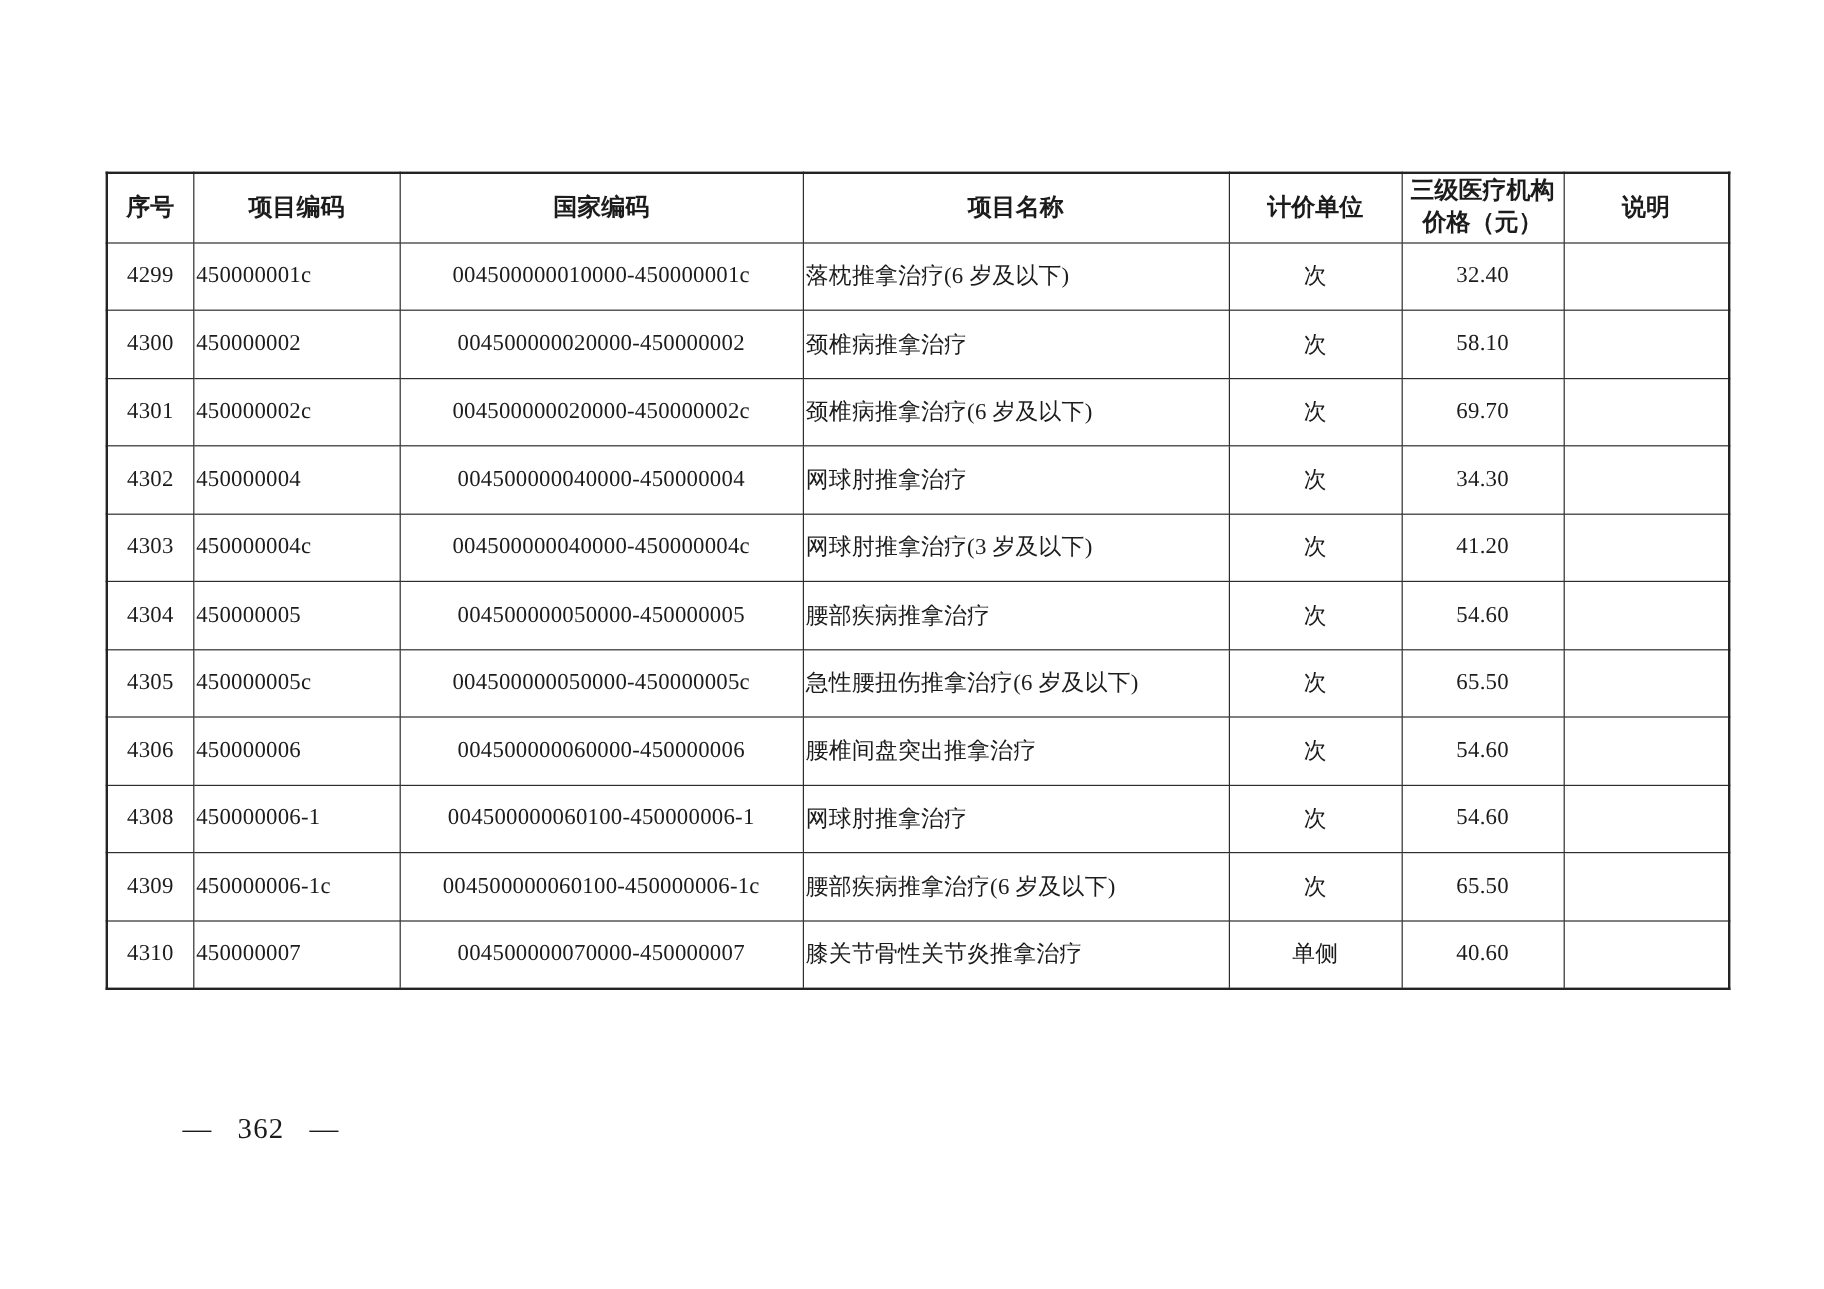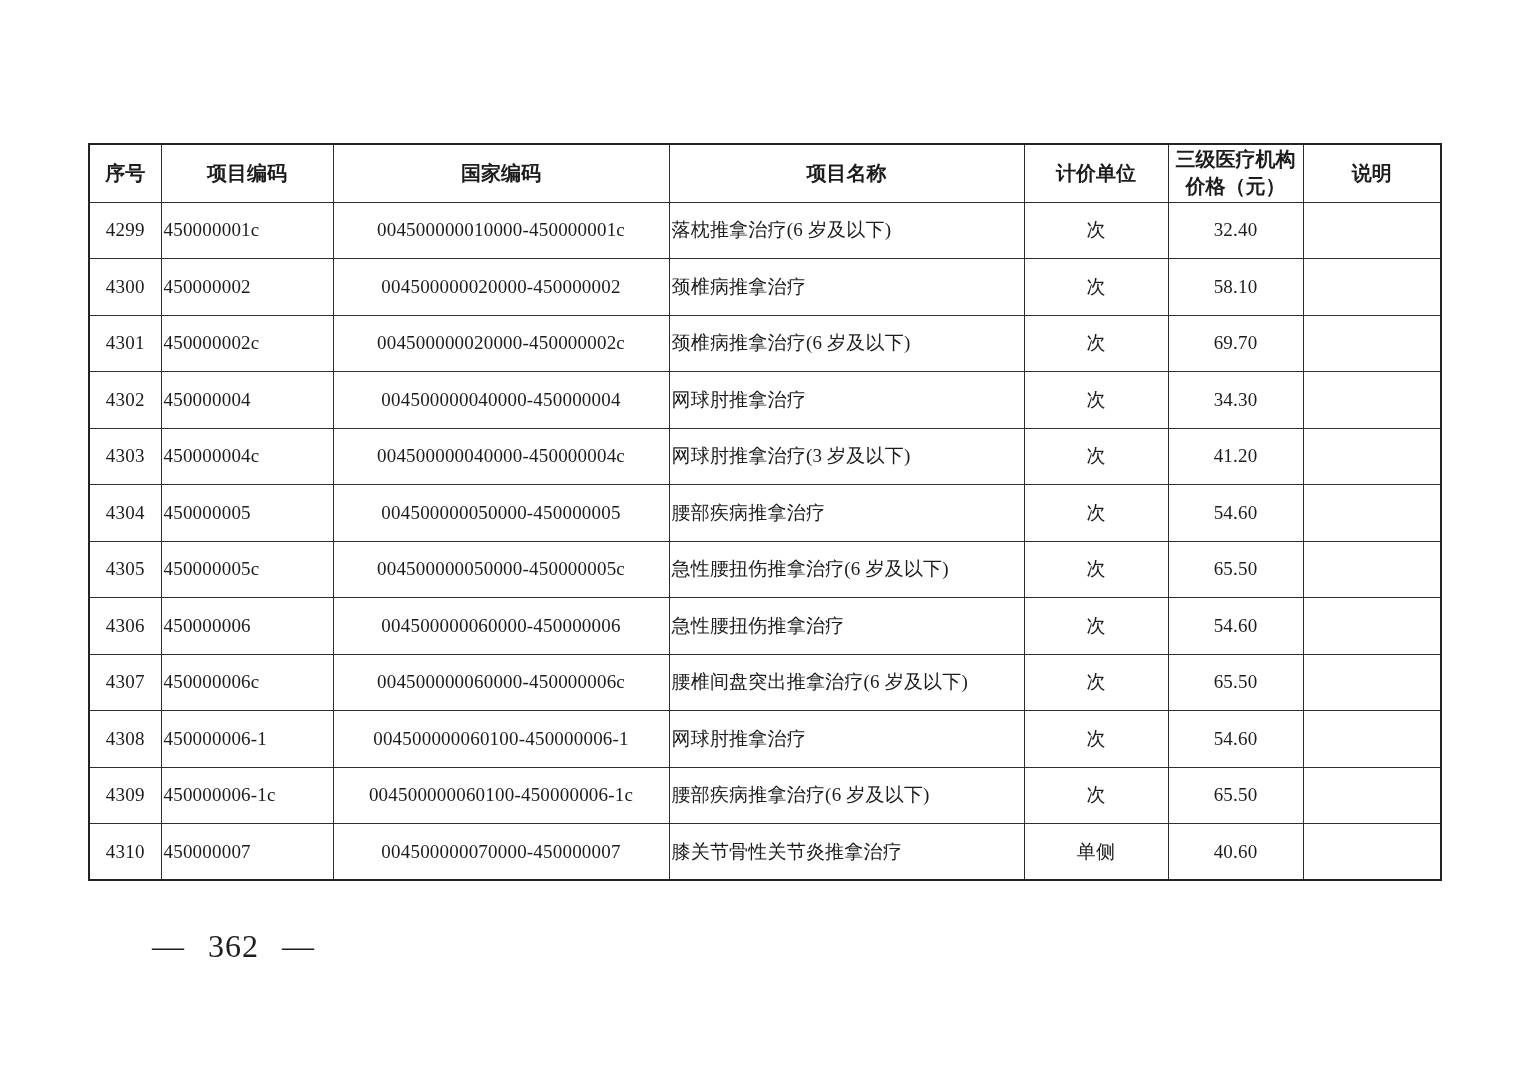--- a/index.html
+++ b/index.html
@@ -69,21 +69,21 @@
   td.col-national_code { text-align: center; padding-left: 2px; }
   td.col-item_name { text-align: left; padding-left: 4px; }
   td.col-unit  { text-align: center; }
   td.col-price { text-align: center; }
   td.col-note  { text-align: center; }
   .page-number {
     position: absolute;
     left: 152px;
     top: 928px;
     font-family: "Liberation Serif", "DejaVu Serif", serif;
-    font-size: 32px;
+    font-size: 24px;
     color: #1c1c1c;
     letter-spacing: 1px;
     word-spacing: 14px;
     white-space: pre;
   }
 </style>
 </head>
 <body>
 
 <div class="page">
@@ -171,32 +171,23 @@
           <td class="col-national_code">004500000050000-450000005c</td>
           <td class="col-item_name">急性腰扭伤推拿治疗(6 岁及以下)</td>
           <td class="col-unit">次</td>
           <td class="col-price">65.50</td>
           <td class="col-note"></td>
         </tr>
         <tr>
           <td class="col-seq">4306</td>
           <td class="col-item_code">450000006</td>
           <td class="col-national_code">004500000060000-450000006</td>
-          <td class="col-item_name">急性腰扭伤推拿治疗</td>
+          <td class="col-item_name">腰椎间盘突出推拿治疗</td>
           <td class="col-unit">次</td>
           <td class="col-price">54.60</td>
-          <td class="col-note"></td>
-        </tr>
-        <tr>
-          <td class="col-seq">4307</td>
-          <td class="col-item_code">450000006c</td>
-          <td class="col-national_code">004500000060000-450000006c</td>
-          <td class="col-item_name">腰椎间盘突出推拿治疗(6 岁及以下)</td>
-          <td class="col-unit">次</td>
-          <td class="col-price">65.50</td>
           <td class="col-note"></td>
         </tr>
         <tr>
           <td class="col-seq">4308</td>
           <td class="col-item_code">450000006-1</td>
           <td class="col-national_code">004500000060100-450000006-1</td>
           <td class="col-item_name">网球肘推拿治疗</td>
           <td class="col-unit">次</td>
           <td class="col-price">54.60</td>
           <td class="col-note"></td>

